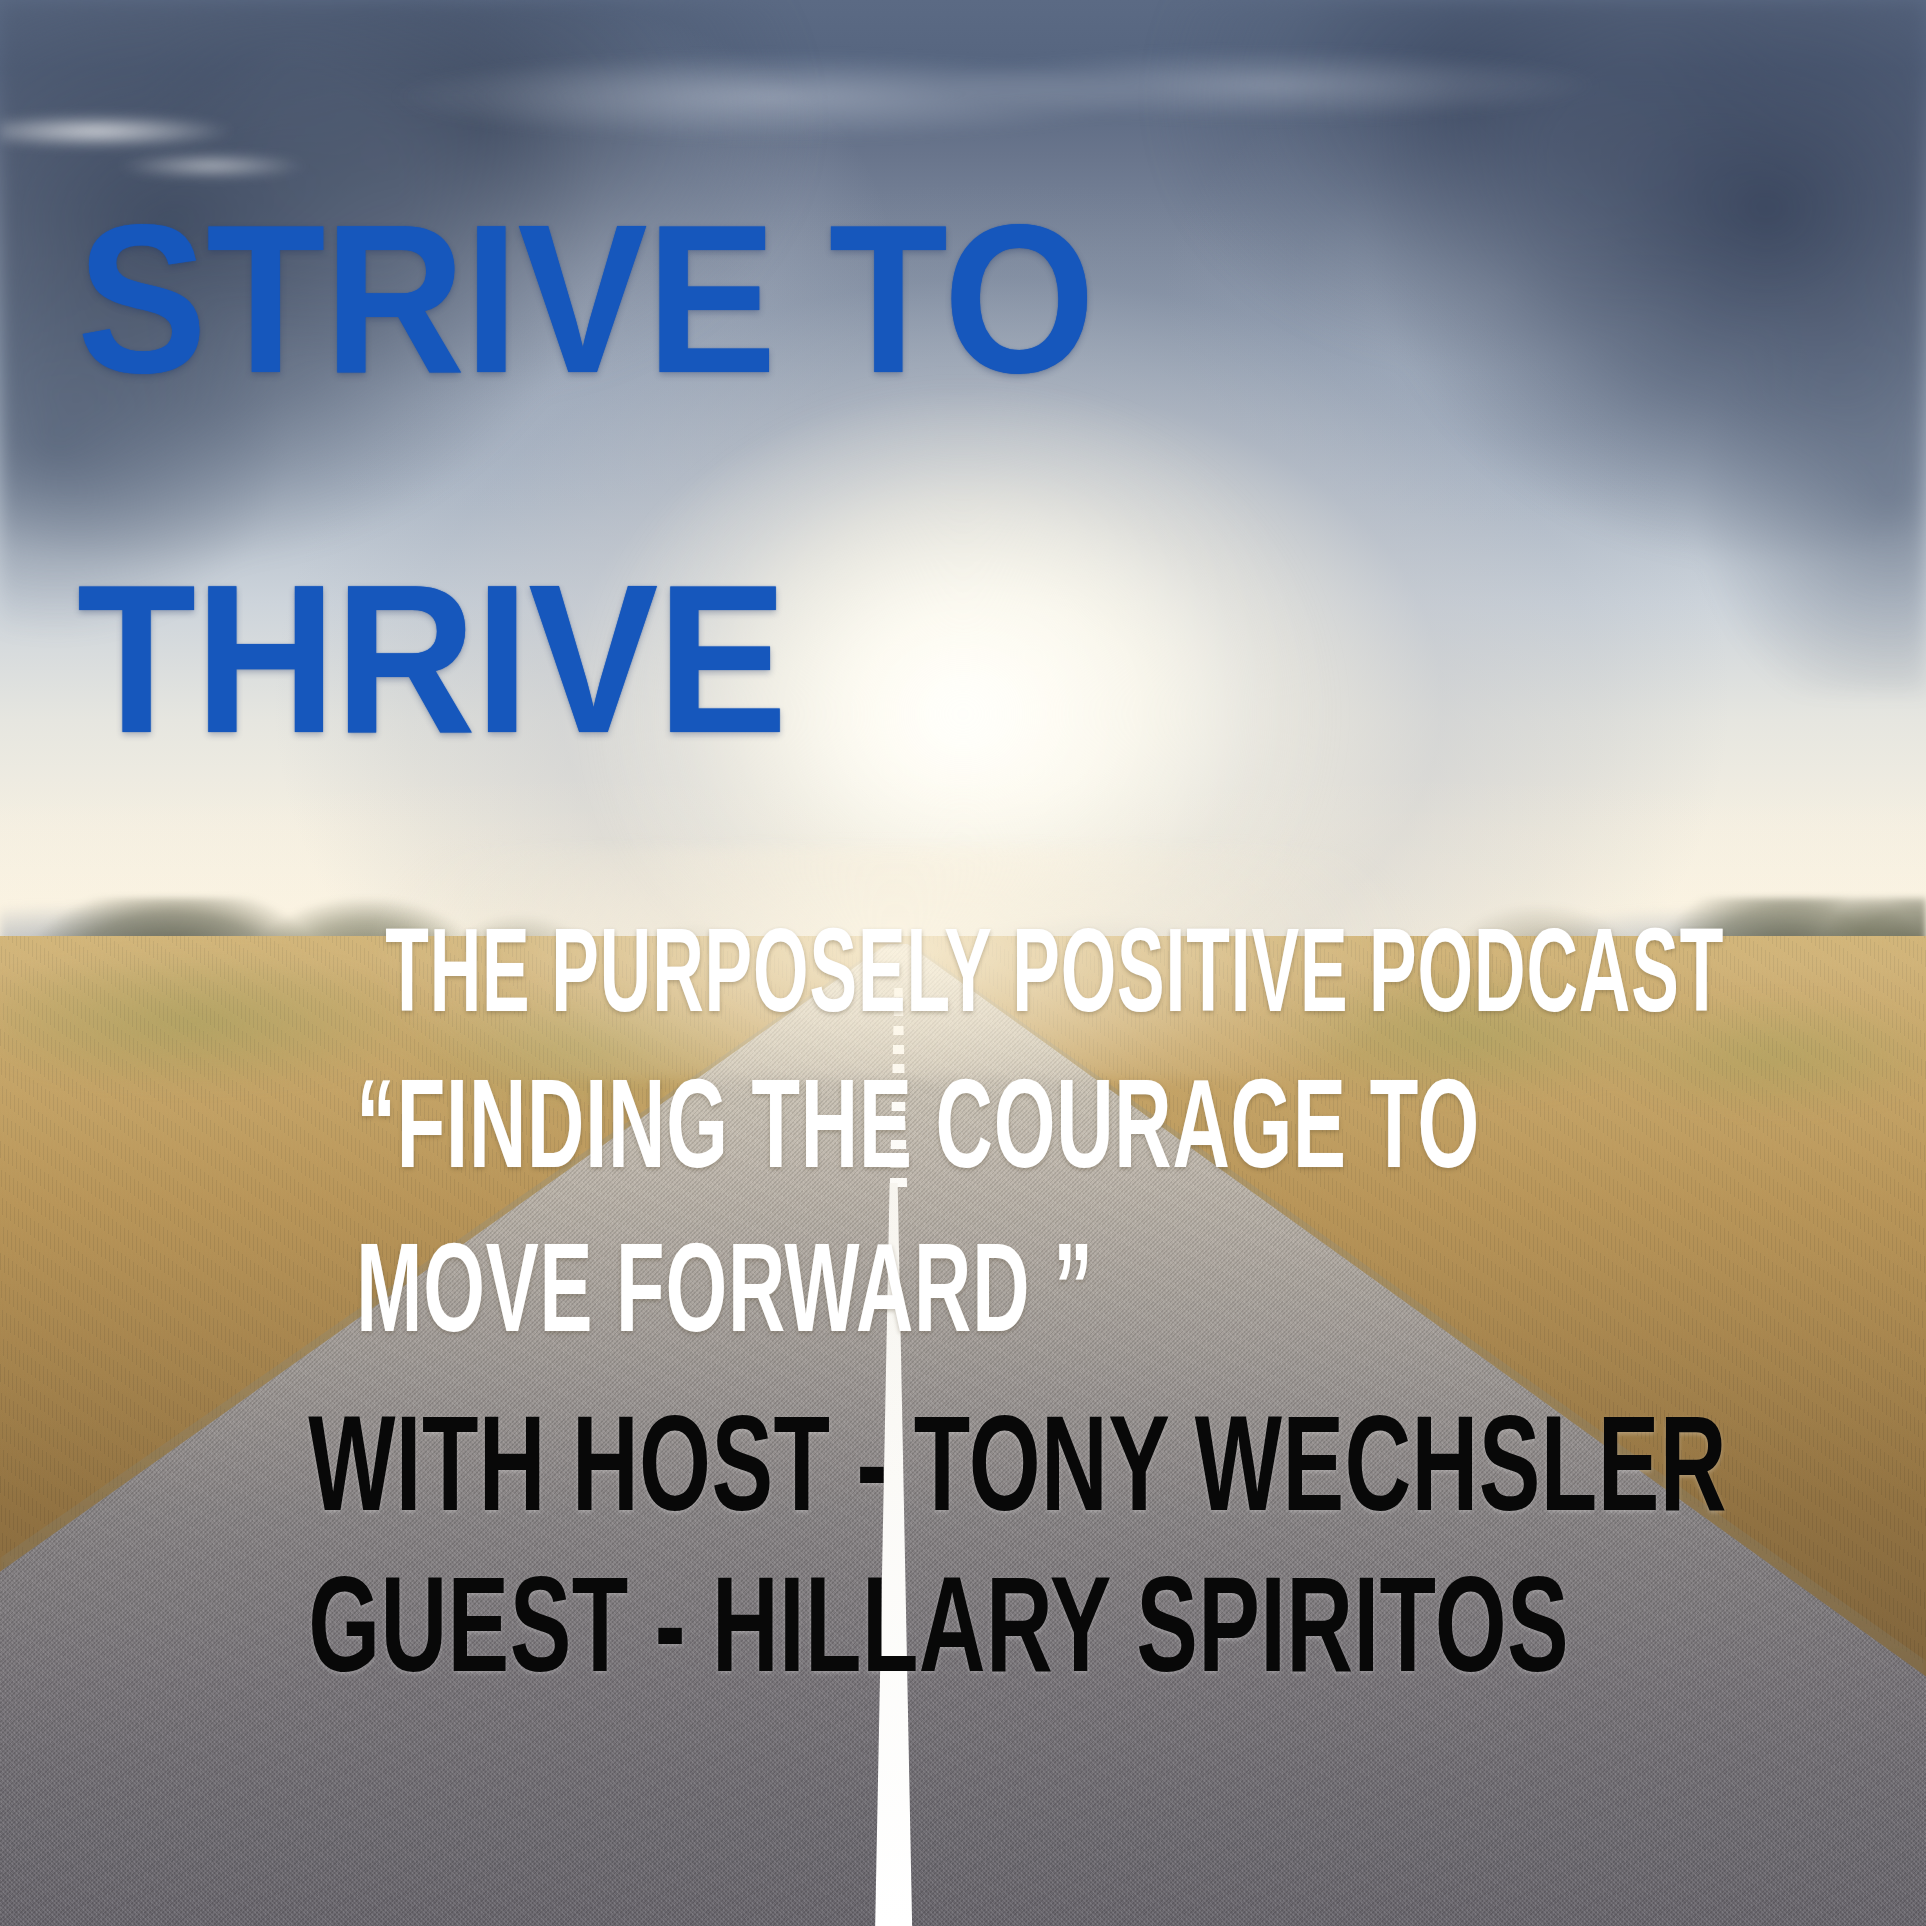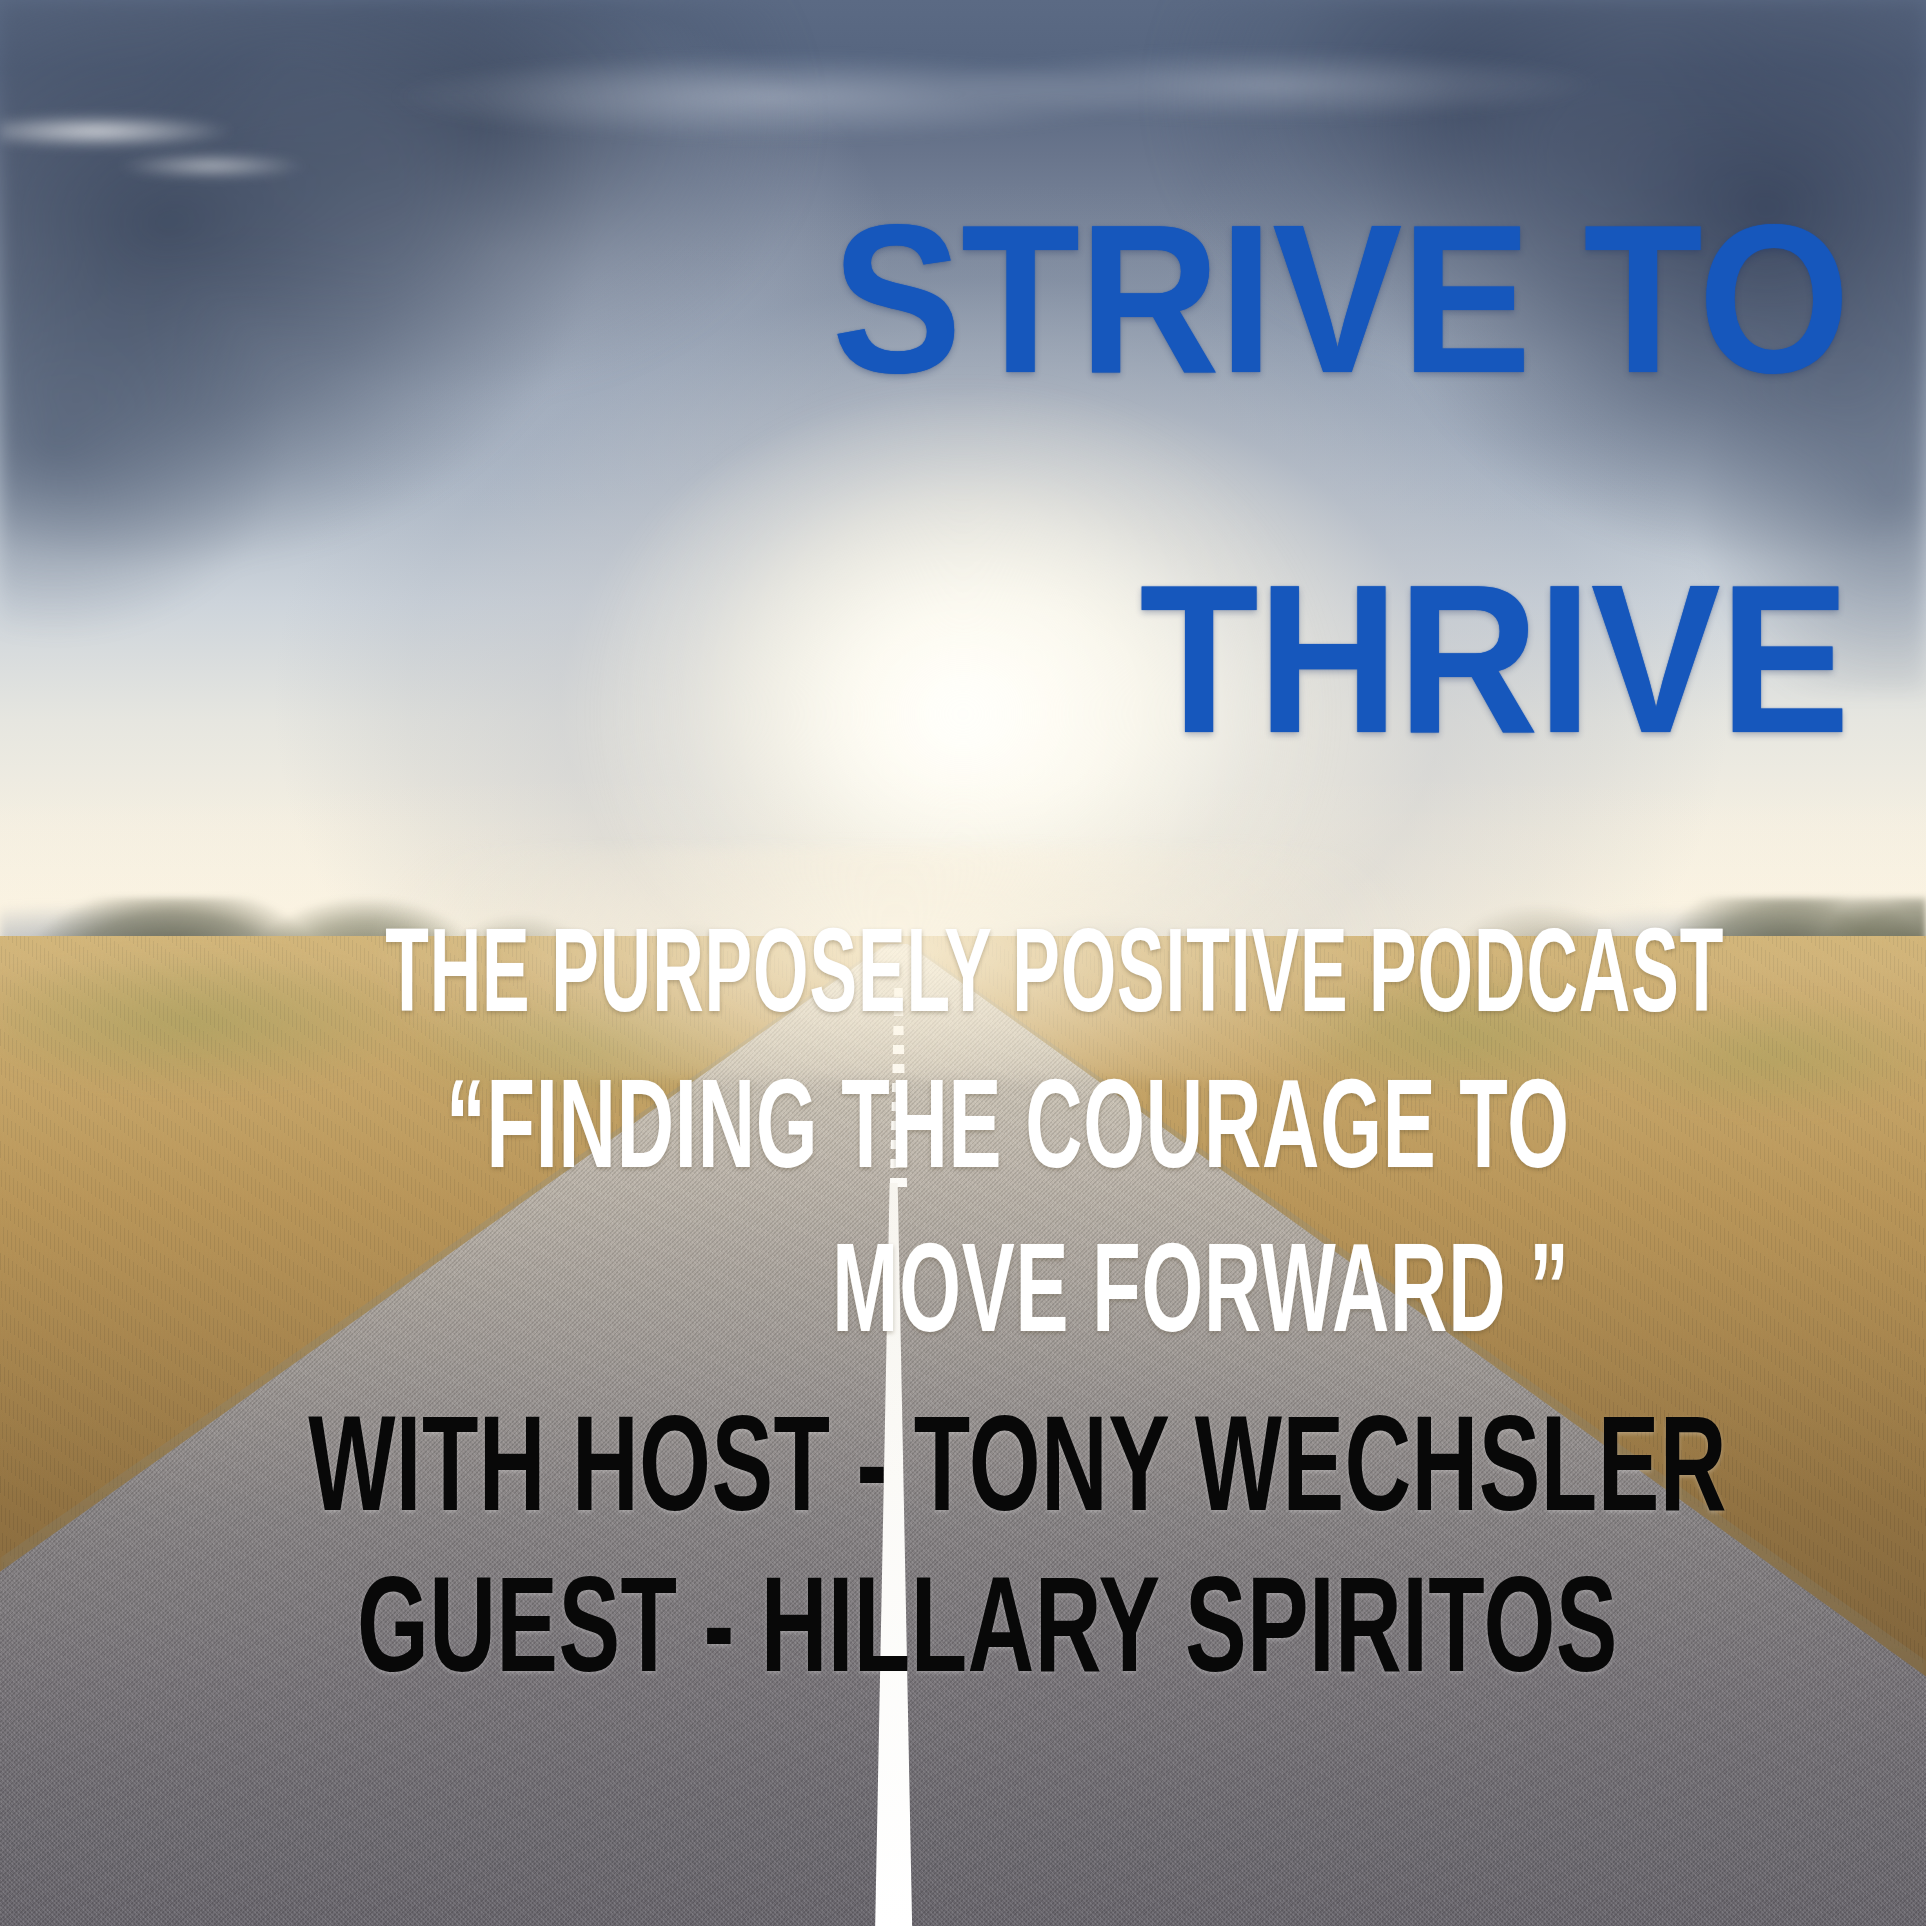--- a/index.html
+++ b/index.html
@@ -245,21 +245,21 @@
       rgba(255,240,208,0.10) 62%,
       rgba(255,240,208,0.00) 78%);
     pointer-events: none;
   }
 
   
   #text-layer {
     position: absolute;
     left: 0; top: 0;
     width: 100%; height: 100%;
-    text-align: right;
+    text-align: left;
   }
   .tline {
     position: absolute;
     width: 100%;
     left: 0;
     white-space: nowrap;
     line-height: 1;
     font-weight: 700;
     letter-spacing: -0.005em;
   }

